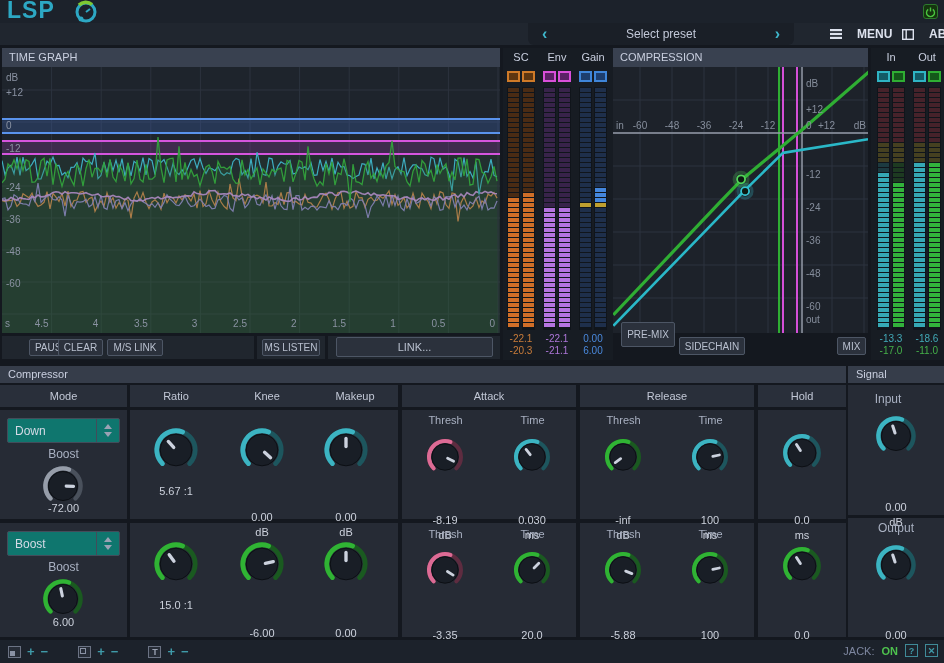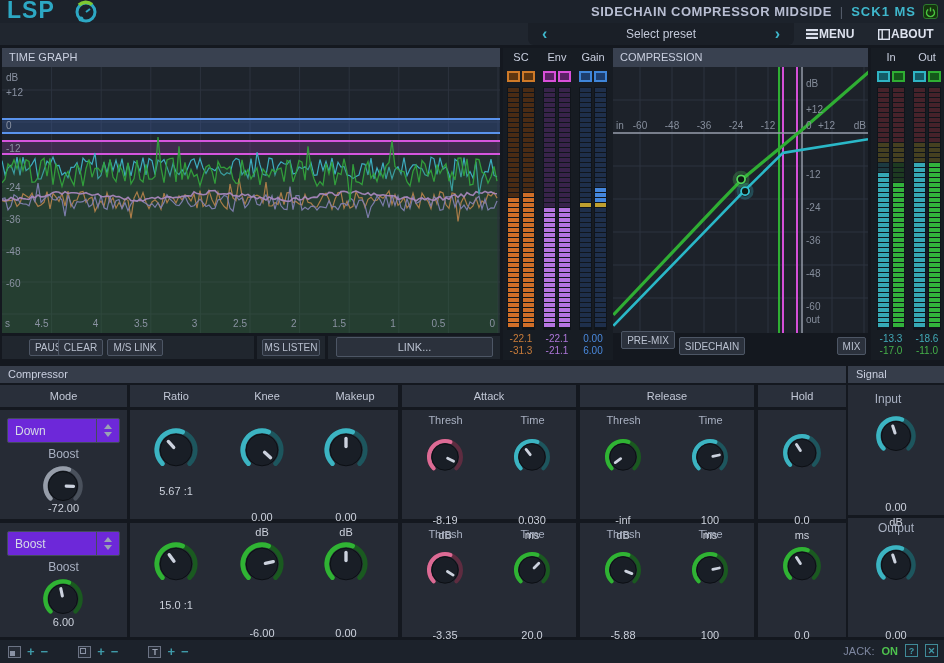--- a/index.html
+++ b/index.html
@@ -14,52 +14,47 @@
   .btn{background:#2b313c;border:1px solid #4d5665;border-radius:2px;color:#b9c0cf;
        font-size:10px;display:flex;align-items:center;justify-content:center;box-sizing:border-box;cursor:default;}
   .lbl{color:#a9b1c2;font-size:12px;text-align:center;}
   .val{color:#ccd1dc;font-size:11px;text-align:center;line-height:15px;white-space:pre;}
   .mlabel{color:#c9cfdf;font-size:11px;text-align:center;}
   .mval{font-size:10px;text-align:center;line-height:12px;}
   .mbtn{box-sizing:border-box;border:2px solid;}
   .mwell{background:#10151b;}
   .graph{background:#1e242c;}
   .cgraph{background:#1d222a;}
-  .select{background:#6d28d9;border:1px solid #434c5a;border-radius:2px;box-sizing:border-box;
+  .select{background:#0f766e;border:1px solid #434c5a;border-radius:2px;box-sizing:border-box;
           color:#d5dae6;font-size:12px;display:flex;align-items:center;padding-left:7px;}
   .spin{position:absolute;right:0;top:0;bottom:0;width:22px;border-left:1px solid #434c5a;
         display:flex;flex-direction:column;align-items:center;justify-content:center;gap:3px;}
   .tri-u{width:0;height:0;border-left:4px solid transparent;border-right:4px solid transparent;border-bottom:5px solid #9aa2b4;}
   .tri-d{width:0;height:0;border-left:4px solid transparent;border-right:4px solid transparent;border-top:5px solid #9aa2b4;}
   .chev{color:#3fb7cc;font-size:16px;font-weight:bold;line-height:22px;}
-  .mitem{color:#dde2ee;font-size:12px;font-weight:bold;display:flex;align-items:center;gap:1px;line-height:22px;}
+  .mitem{color:#dde2ee;font-size:12px;font-weight:bold;display:flex;align-items:center;gap:15px;line-height:22px;margin-left:24px;}
   .knob{transform:translate(-50%,-50%);}
   .ticn{width:13px;height:12px;border:1px solid #6b7384;background:#262c36;box-sizing:border-box;position:relative;}
   .pm{color:#3f9aa8;font-size:13px;font-weight:bold;line-height:14px;}
   .sbicon{width:13px;height:13px;border:1px solid #3f8a98;color:#3f9aa8;font-size:9px;font-weight:bold;
           display:flex;align-items:center;justify-content:center;box-sizing:border-box;background:#1d242d;}
 </style>
 </head>
 <body>
 
 <div id="app">
 
   <div class="p bar" style="left:0;top:0;width:944px;height:23px;">
     <span class="p" style="left:7px;top:-3px;font-size:23px;font-weight:bold;color:#2da8c4;letter-spacing:1px;">LSP</span>
     <svg class="p" style="left:72px;top:0px;" width="28" height="24" viewBox="0 0 28 24">
       <circle cx="14" cy="12" r="9" fill="none" stroke="#2da8c4" stroke-width="3"></circle>
       <path d="M 7 5 A 9.5 9.5 0 0 1 20 4.5" fill="none" stroke="#7ec832" stroke-width="3.5"></path>
       <circle cx="9" cy="19" r="2.5" fill="#2da8c4"></circle>
       <line x1="14" y1="12" x2="18" y2="9" stroke="#2da8c4" stroke-width="2"></line>
     </svg>
-    <div class="p" style="right:28px;top:0;height:23px;display:flex;align-items:center;gap:8px;">
-      <span style="font-size:13px;font-weight:bold;color:#b8bed2;letter-spacing:0.5px;">SIDECHAIN COMPRESSOR MIDSIDE</span>
-      <span style="color:#555c6b;font-size:13px;">|</span>
-      <span style="font-size:13px;font-weight:bold;color:#3fb7cc;letter-spacing:1px;">SCK1 MS</span>
-    </div>
     <div class="p" style="right:6px;top:4px;width:15px;height:15px;border:1px solid #2d7a2d;border-radius:3px;background:#15340f;box-sizing:border-box;">
       <svg width="13" height="13" viewBox="0 0 13 13">
         <path d="M 4.2 3.4 A 4 4 0 1 0 8.8 3.4" fill="none" stroke="#4ac43f" stroke-width="1.4"></path>
         <line x1="6.5" y1="1.5" x2="6.5" y2="5.5" stroke="#4ac43f" stroke-width="1.4"></line>
       </svg>
     </div>
   </div>
 
   <div class="p" style="left:0;top:23px;width:944px;height:22px;background:#20262f;">
     <div class="p" style="left:528px;top:0;width:266px;height:22px;background:#1a1f27;border-radius:0 0 6px 6px;">
@@ -458,21 +453,21 @@
         <rect x="1" y="206" width="11" height="4" fill="#1e2f4b"></rect>
         <rect x="1" y="211" width="11" height="4" fill="#1e2f4b"></rect>
         <rect x="1" y="216" width="11" height="4" fill="#1e2f4b"></rect>
         <rect x="1" y="221" width="11" height="4" fill="#1e2f4b"></rect>
         <rect x="1" y="226" width="11" height="4" fill="#1e2f4b"></rect>
         <rect x="1" y="231" width="11" height="4" fill="#1e2f4b"></rect>
         <rect x="1" y="236" width="11" height="4" fill="#1e2f4b"></rect>
       </svg></div>
 
   <div class="p mval" style="left:503px;top:333px;width:36px;color:#c97c3a;">-22.1</div>
-  <div class="p mval" style="left:503px;top:345px;width:36px;color:#c97c3a;">-31.3</div>
+  <div class="p mval" style="left:503px;top:345px;width:36px;color:#c97c3a;">-20.3</div>
   <div class="p mval" style="left:539px;top:333px;width:36px;color:#ad76d8;">-22.1</div>
   <div class="p mval" style="left:539px;top:345px;width:36px;color:#ad76d8;">-21.1</div>
   <div class="p mval" style="left:575px;top:333px;width:36px;color:#4a89dd;">0.00</div>
   <div class="p mval" style="left:575px;top:345px;width:36px;color:#4a89dd;">6.00</div>
 
   <div class="p panelhdr" style="left:613px;top:48px;width:255px;height:19px;">
     <span>COMPRESSION</span>
   </div>
   <div class="p cgraph" style="left:613px;top:67px;width:255px;height:266px;">
     <svg id="cgsvg" width="255" height="266">
@@ -514,21 +509,21 @@
         <text x="193" y="20" fill="#868e9c" font-size="10" font-family="Liberation Sans, sans-serif">dB</text>
         <text x="193" y="46" fill="#868e9c" font-size="10" font-family="Liberation Sans, sans-serif">+12</text>
         <text x="193" y="111" fill="#868e9c" font-size="10" font-family="Liberation Sans, sans-serif">-12</text>
         <text x="193" y="144" fill="#868e9c" font-size="10" font-family="Liberation Sans, sans-serif">-24</text>
         <text x="193" y="177" fill="#868e9c" font-size="10" font-family="Liberation Sans, sans-serif">-36</text>
         <text x="193" y="210" fill="#868e9c" font-size="10" font-family="Liberation Sans, sans-serif">-48</text>
         <text x="193" y="243" fill="#868e9c" font-size="10" font-family="Liberation Sans, sans-serif">-60</text>
         <text x="193" y="256" fill="#868e9c" font-size="10" font-family="Liberation Sans, sans-serif">out</text>
       </svg>
   </div>
-  <div class="p btn" style="left:621px;top:331px;width:54px;height:18px;">PRE-MIX</div>
+  <div class="p btn" style="left:621px;top:322px;width:54px;height:25px;">PRE-MIX</div>
   <div class="p btn" style="left:679px;top:337px;width:66px;height:18px;">SIDECHAIN</div>
   <div class="p btn" style="left:837px;top:337px;width:29px;height:18px;">MIX</div>
 
   <div class="p" style="left:871px;top:48px;width:73px;height:312px;background:#171c23;"></div>
   <div class="p mlabel" style="left:877px;top:51px;width:28px;">In</div>
   <div class="p mlabel" style="left:913px;top:51px;width:28px;">Out</div>
   <div class="p mbtn" style="left:877px;top:71px;width:13px;height:11px;border-color:#2fb4c4;background:#135a66;"></div>
   <div class="p mbtn" style="left:892px;top:71px;width:13px;height:11px;border-color:#2fae33;background:#14581a;"></div>
   <div class="p mbtn" style="left:913px;top:71px;width:13px;height:11px;border-color:#2fb4c4;background:#135a66;"></div>
   <div class="p mbtn" style="left:928px;top:71px;width:13px;height:11px;border-color:#2fae33;background:#14581a;"></div>

